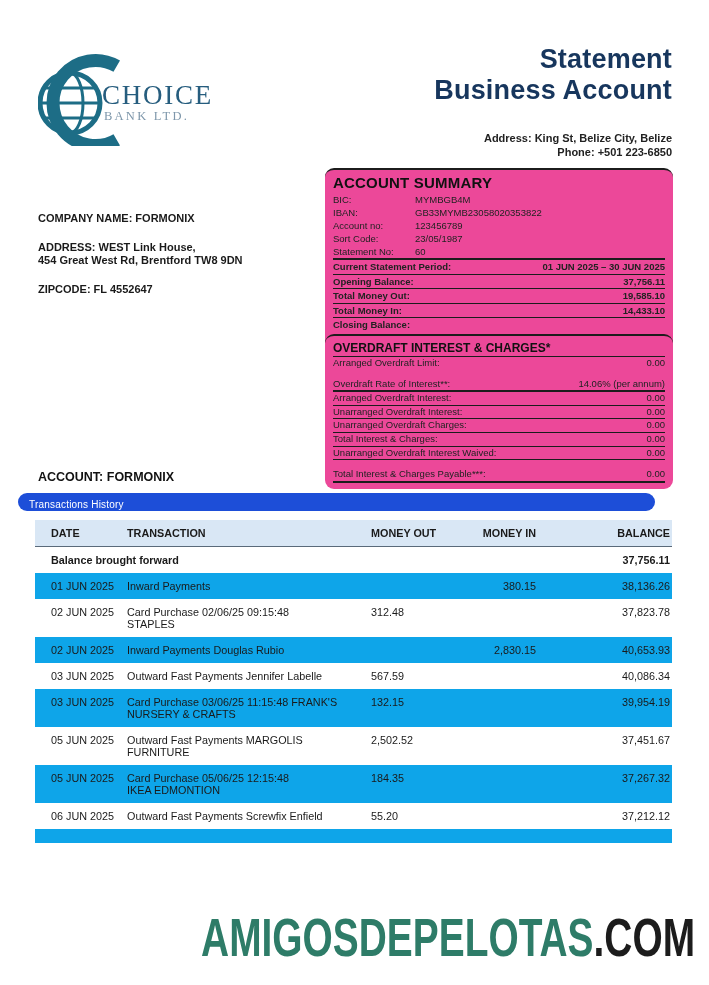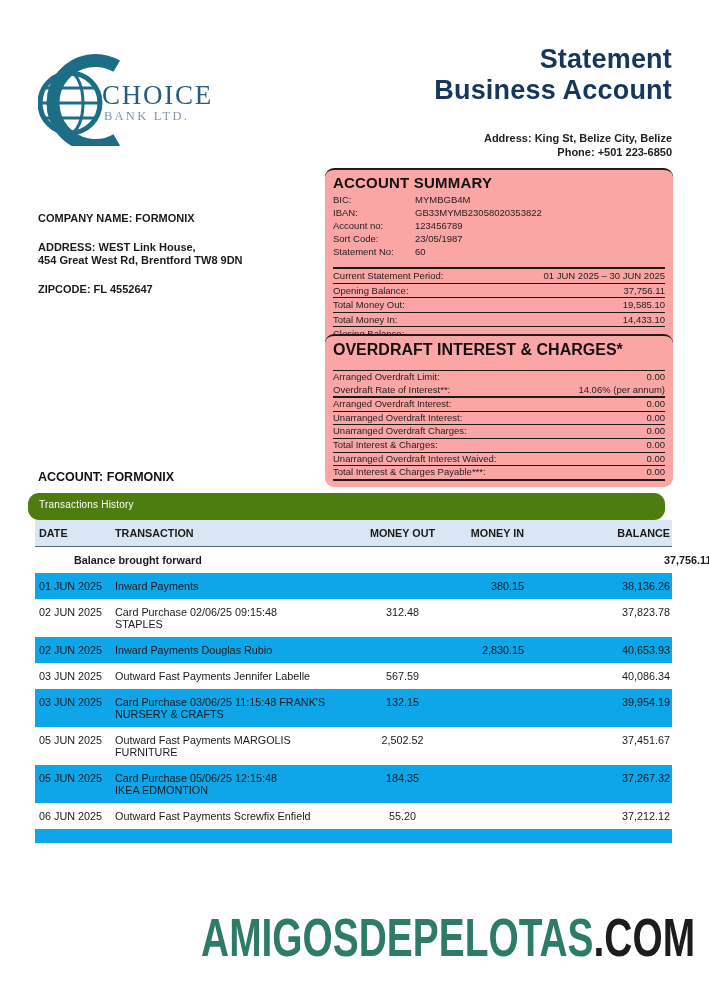--- a/index.html
+++ b/index.html
@@ -15,57 +15,57 @@
   }
   #bank-contact{
     position:absolute;top:131px;right:37px;text-align:right;
     font-size:11px;font-weight:bold;color:#222;line-height:14px;
   }
   
   #company{position:absolute;left:38px;top:212px;font-size:11px;font-weight:bold;line-height:13px;color:#1a1a1a;}
   #company .gap{height:16px;}
   
   .bluebox{
-    position:absolute;left:325px;width:348px;background:#fca5a5;
+    position:absolute;left:325px;width:348px;background:#ec4899;
     border-radius:9px;border-top:2.5px solid #1c1c1c;box-sizing:border-box;
     padding:3px 8px 6px 8px;
   }
   #summary-box{top:168px;min-height:156px;}
   #overdraft-box{top:334px;min-height:131px;}
   .box-title-lg{font-size:15px;font-weight:bold;color:#111;letter-spacing:.2px;padding:1px 0 2px 0;}
-  .box-title-sm{font-size:16px;font-weight:bold;color:#111;border-bottom:1.6px solid #1c1c1c;padding:2px 0 11px 0;}
+  .box-title-sm{font-size:12px;font-weight:bold;color:#111;border-bottom:1.6px solid #1c1c1c;padding:2px 0 1px 0;}
   .kv-row{display:flex;font-size:9.5px;line-height:13px;color:#222;}
   .kv-row .k{width:82px;flex:0 0 82px;}
   .kv-row .v{flex:1;}
-  .tot-rows{border-top:2.5px solid #1c1c1c;margin-top:9px;}
+  .tot-rows{border-top:2.5px solid #1c1c1c;margin-top:0;font-weight:bold;}
   .tot-row{display:flex;justify-content:space-between;font-size:9.5px;line-height:13.5px;
            border-bottom:1.6px solid #1c1c1c;color:#222;}
   .tot-row:last-child{border-bottom:2.5px solid #1c1c1c;flex-direction:column;}
   .od-row{display:flex;justify-content:space-between;font-size:9.5px;line-height:12.6px;color:#222;}
   .od-row.sep-thin{border-bottom:1.4px solid #1c1c1c;align-items:flex-end;}
-  .od-row.sep-thick{border-bottom:2.4px solid #1c1c1c;}
+  .od-row.sep-thick{border-bottom:2.4px solid #1c1c1c;margin-top:8px;}
   
   #account-heading{position:absolute;left:38px;top:470px;font-size:12.5px;font-weight:bold;color:#111;}
   #tx-bar{
-    position:absolute;left:28px;top:493px;width:637px;height:27px;border-radius:11px;
-    background:#4d7c0f;color:#fff;font-size:10px;line-height:23px;padding-left:11px;
+    position:absolute;left:18px;top:493px;width:637px;height:18px;border-radius:11px;
+    background:#1d4ed8;color:#fff;font-size:10px;line-height:23px;padding-left:11px;
     box-sizing:border-box;letter-spacing:.2px;
   }
   #tx-table{position:absolute;left:35px;top:520px;width:637px;}
-  .tx-row{display:flex;align-items:flex-start;}
+  .tx-row{display:flex;align-items:flex-start;padding-left:12px;}
   .tx-row.shaded{background:#0ea5e9;}
   .tx-head{background:#d9e7f5;font-weight:bold;font-size:11px;border-bottom:1.3px solid #5a6a7a;}
   .tx-head .cell{padding-top:7px;padding-bottom:7px;}
   .cell{box-sizing:border-box;font-size:10.8px;line-height:12px;padding:7px 0;}
   .c-date{width:80px;flex:0 0 80px;padding-left:4px;}
   .c-desc{width:244px;flex:0 0 244px;white-space:pre-line;}
-  .c-out{width:87px;flex:0 0 87px;text-align:center;}
+  .c-out{width:87px;flex:0 0 87px;text-align:left;}
   .c-in{width:78px;flex:0 0 78px;text-align:right;}
   .c-bal{flex:1;text-align:right;padding-right:2px;}
-  .tx-open{font-weight:bold;gap:35px;}
+  .tx-open{font-weight:bold;}
   .tx-row.blank{min-height:14px;padding:0;}
   
   #footer{
     position:absolute;top:906px;right:14px;font-size:54px;font-weight:bold;
     transform:scaleX(.72);transform-origin:100% 50%;white-space:nowrap;letter-spacing:0;
   }
   #footer .brand{color:#2e7c68;}
   #footer .suffix{color:#1c1c1c;}
 </style>
 </head>

